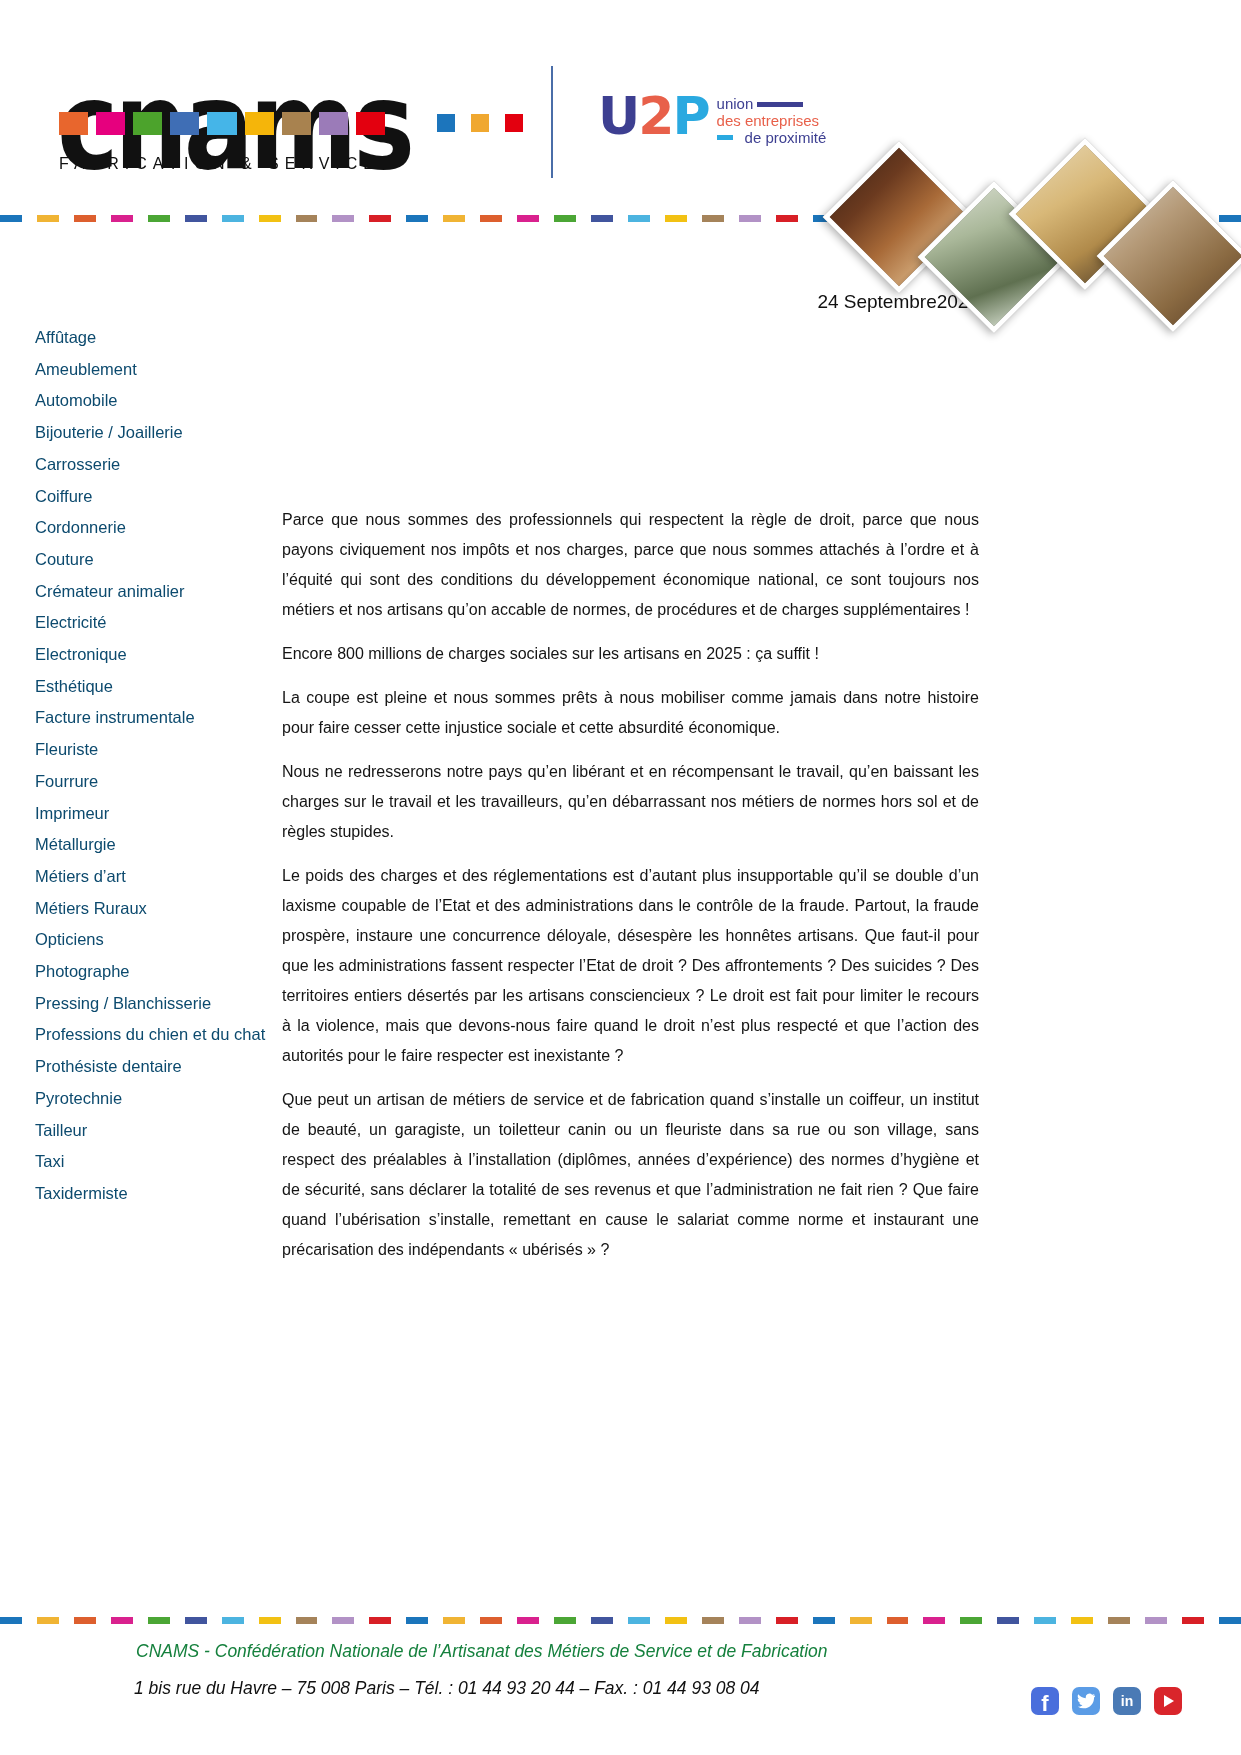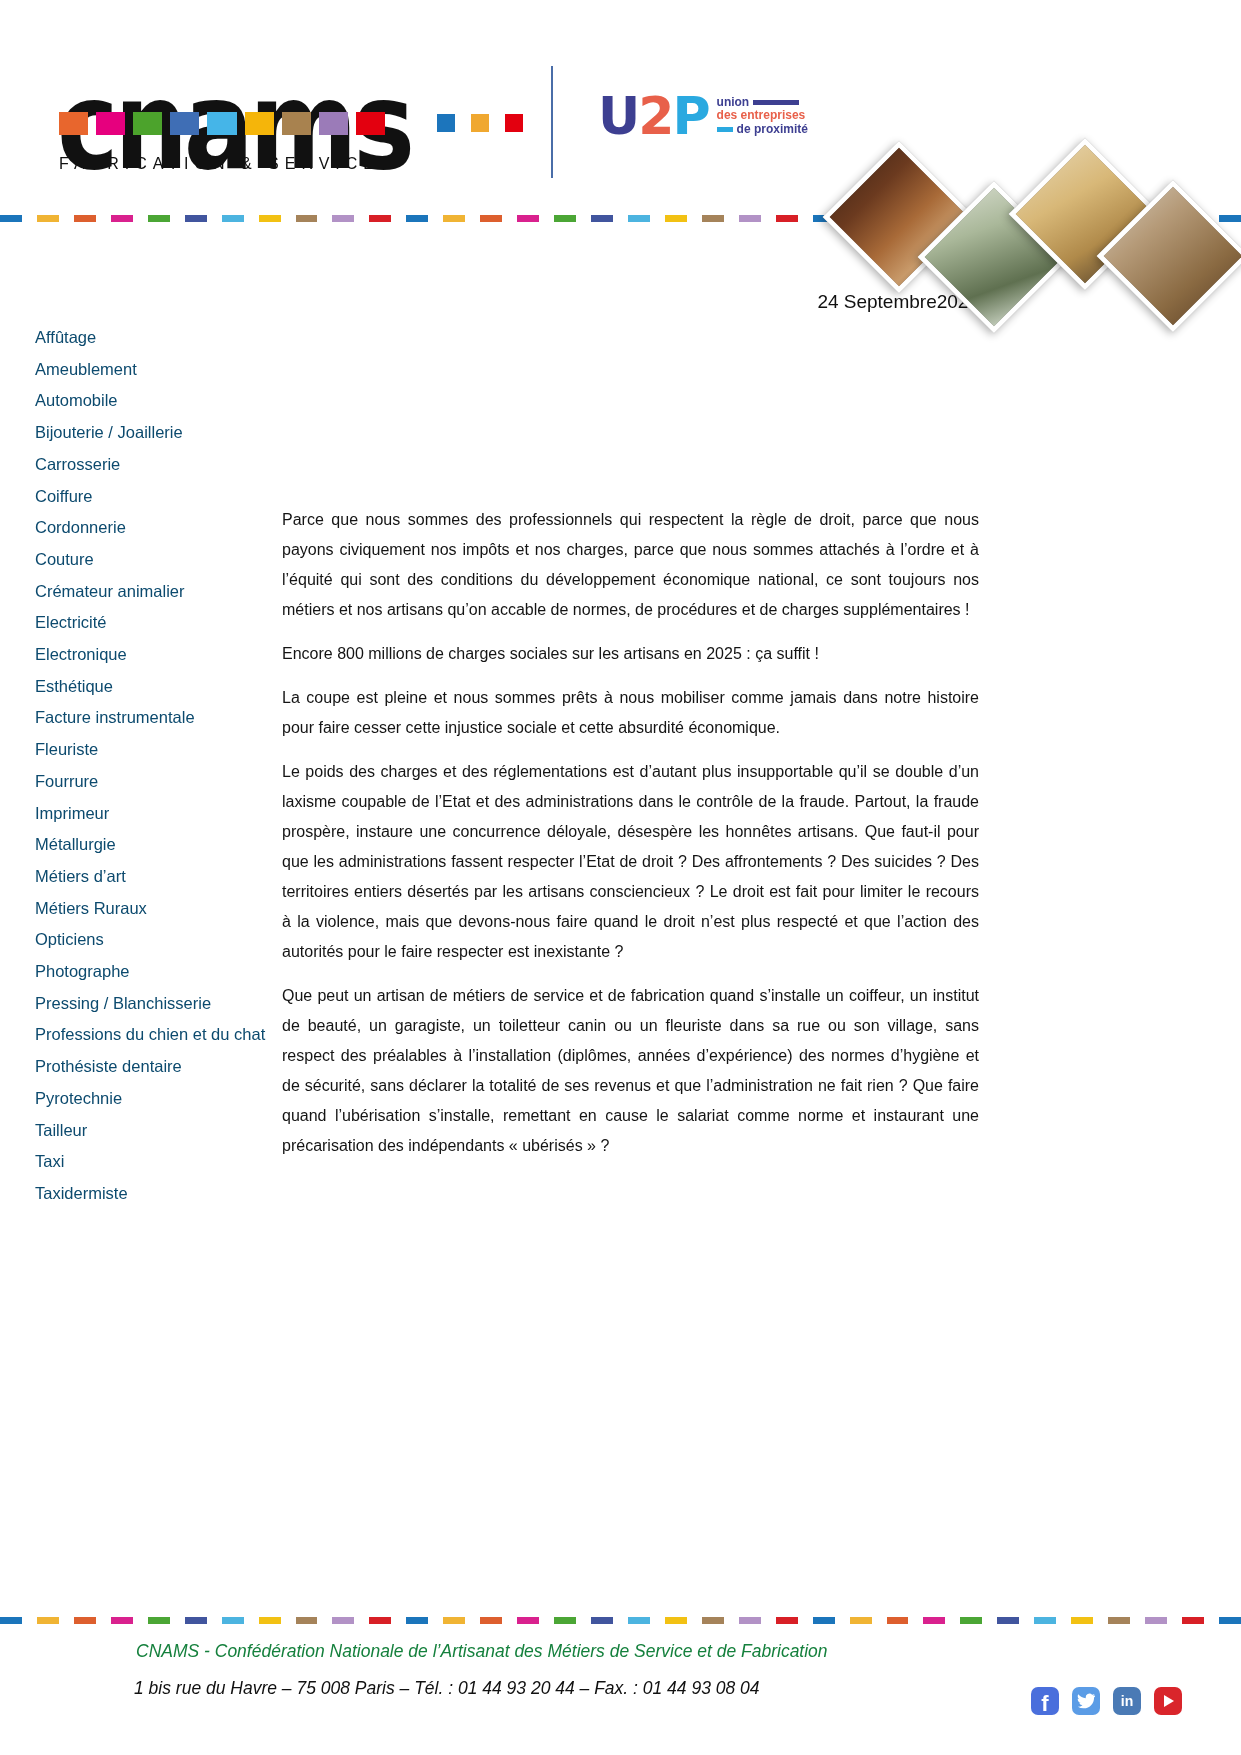--- a/index.html
+++ b/index.html
@@ -21,25 +21,25 @@
   .logo-sub{
     position:absolute;left:2px;top:89px;font-size:16px;letter-spacing:6px;color:#111;
     font-weight:500;white-space:nowrap;
   }
   .vdivider{position:absolute;left:551px;top:66px;width:2px;height:112px;background:#4a6da8;}
   .u2p{position:absolute;left:598px;top:92px;display:flex;align-items:flex-start;gap:8px;}
   .u2p-word{font-family:"DejaVu Sans",sans-serif;font-weight:bold;font-size:52px;line-height:0.95;letter-spacing:-2px;}
   .u2p-word .u{color:#3d3f91;}
   .u2p-word .two{color:#e8604a;}
   .u2p-word .p{color:#2aa9e0;}
-  .u2p-text{font-size:12px;font-weight:bold;line-height:1.12;padding-top:4px;white-space:nowrap;}
+  .u2p-text{font-size:15px;font-weight:normal;line-height:1.12;padding-top:4px;white-space:nowrap;}
   .u2p-text .l1{color:#3d3f91;display:flex;align-items:center;gap:4px;}
   .u2p-text .l1 .bar{display:inline-block;width:46px;height:5px;background:#3d3f91;}
   .u2p-text .l2{color:#e8604a;}
-  .u2p-text .l3{color:#3d3f91;display:flex;align-items:center;gap:4px;}
+  .u2p-text .l3{color:#3d3f91;display:flex;align-items:center;gap:12px;}
   .u2p-text .l3 .bar{display:inline-block;width:16px;height:5px;background:#2aa9e0;}
   
   .dashline{position:absolute;left:0;width:1241px;display:flex;gap:15px;z-index:1;}
   .dashline i{flex:1;height:7px;}
   .dashline.top{top:215px;}
   .dashline.bottom{top:1617px;}
   
   .photos{position:absolute;left:0;top:0;z-index:2;}
   .photo{
     position:absolute;width:98px;height:98px;transform:rotate(45deg);
@@ -204,20 +204,21 @@
     <div class="trade">Tailleur</div>
     <div class="trade">Taxi</div>
     <div class="trade">Taxidermiste</div>
   </div>
 
 <div class="main">
   <div class="paras">
       <p>Parce que nous sommes des professionnels qui respectent la règle de droit, parce que nous payons civiquement nos impôts et nos charges, parce que nous sommes attachés à l’ordre et à l’équité qui sont des conditions du développement économique national, ce sont toujours nos métiers et nos artisans qu’on accable de normes, de procédures et de charges supplémentaires !</p>
       <p>Encore 800 millions de charges sociales sur les artisans en 2025 : ça suffit !</p>
       <p>La coupe est pleine et nous sommes prêts à nous mobiliser comme jamais dans notre histoire pour faire cesser cette injustice sociale et cette absurdité économique.</p>
+      <p>Nous ne redresserons notre pays qu’en libérant et en récompensant le travail, qu’en baissant les charges sur le travail et les travailleurs, qu’en débarrassant nos métiers de normes hors sol et de règles stupides.</p>
       <p>Le poids des charges et des réglementations est d’autant plus insupportable qu’il se double d’un laxisme coupable de l’Etat et des administrations dans le contrôle de la fraude. Partout, la fraude prospère, instaure une concurrence déloyale, désespère les honnêtes artisans. Que faut-il pour que les administrations fassent respecter l’Etat de droit ? Des affrontements ? Des suicides ? Des territoires entiers désertés par les artisans consciencieux ? Le droit est fait pour limiter le recours à la violence, mais que devons-nous faire quand le droit n’est plus respecté et que l’action des autorités pour le faire respecter est inexistante ?</p>
       <p>Que peut un artisan de métiers de service et de fabrication quand s’installe un coiffeur, un institut de beauté, un garagiste, un toiletteur canin ou un fleuriste dans sa rue ou son village, sans respect des préalables à l’installation (diplômes, années d’expérience) des normes d’hygiène et de sécurité, sans déclarer la totalité de ses revenus et que l’administration ne fait rien ? Que faire quand l’ubérisation s’installe, remettant en cause le salariat comme norme et instaurant une précarisation des indépendants « ubérisés » ?</p>
     </div>
 </div>
 
 <div class="dashline bottom">
     <i style="background: rgb(27, 117, 187);"></i>
     <i style="background: rgb(240, 180, 52);"></i>
     <i style="background: rgb(221, 95, 46);"></i>
     <i style="background: rgb(217, 33, 142);"></i>

